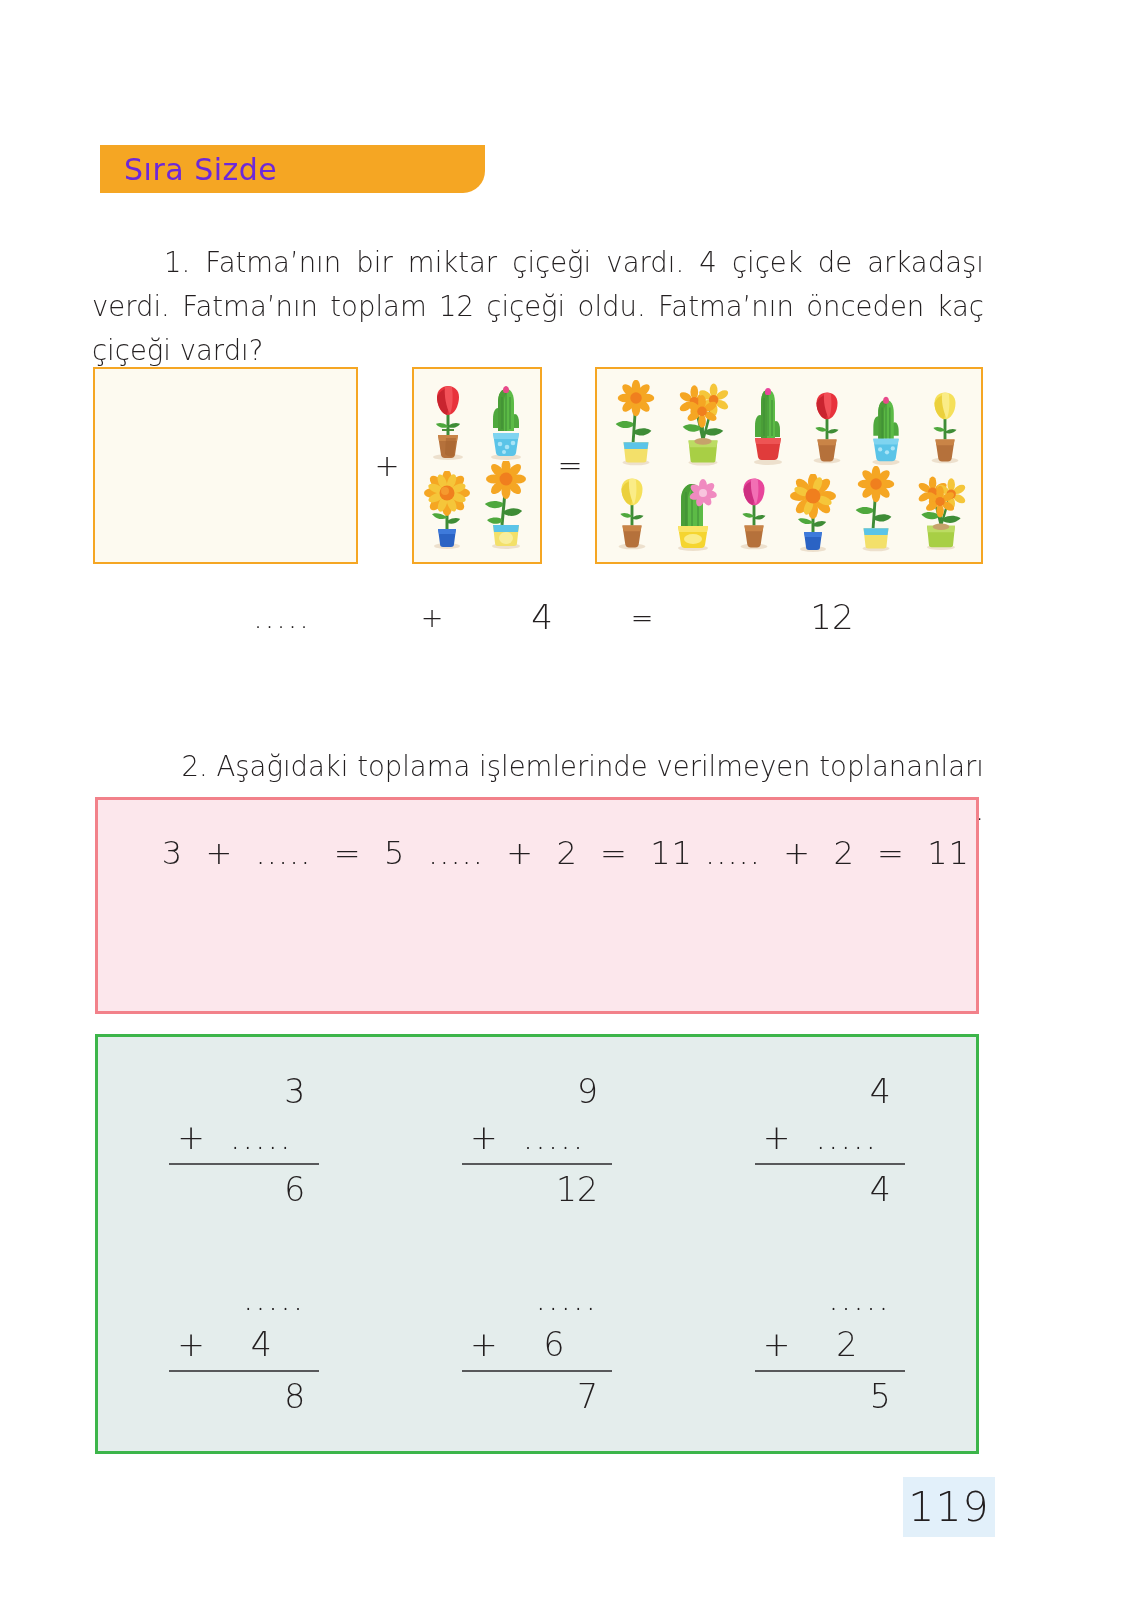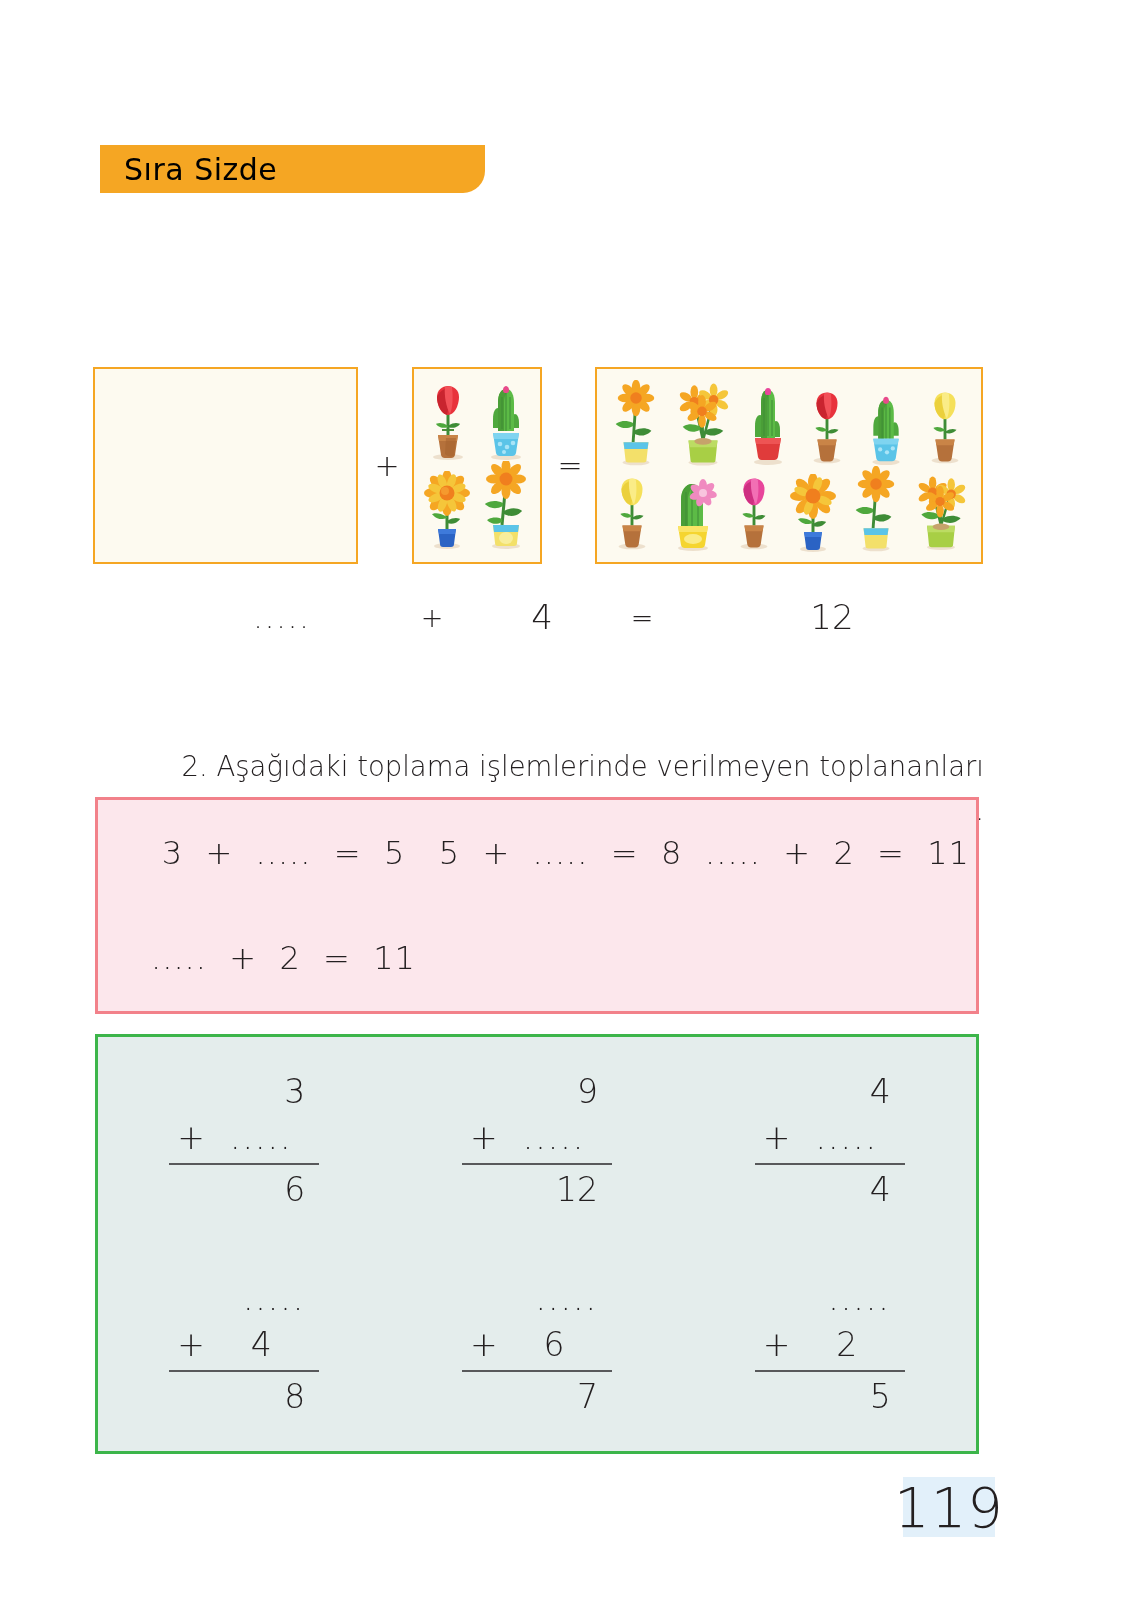--- a/index.html
+++ b/index.html
@@ -12,21 +12,21 @@
 
   
   .badge{
     position:absolute;left:100px;top:145px;
     width:385px;height:48px;
     background:#F5A623;
     border-radius:0 0 22px 0;
     display:flex;align-items:center;
   }
   .badge-label{
-    color:#000000;font-size:30px;letter-spacing:.5px;
+    color:#6d28d9;font-size:30px;letter-spacing:.5px;
     padding-left:24px;font-weight:400;
     font-family:"DejaVu Sans", sans-serif;
   }
 
   
   .para{
     position:absolute;left:92px;width:892px;
     font-size:27.5px;line-height:44px;color:#231f20;
     text-align:justify;text-justify:inter-word;
     font-weight:300;
@@ -98,32 +98,33 @@
                   padding-right:14px;gap:18px;}
   .v-op{width:22px;text-align:left;}
   .v-val{flex:1;text-align:center;}
   .v-rule{border-bottom:2px solid #58595b;width:100%;margin:2px 0 2px 0;}
   .dots{letter-spacing:2px;}
 
   
   .pageno{
     position:absolute;left:903px;top:1477px;width:92px;height:60px;
     background:#E2F0FA;display:flex;align-items:center;justify-content:center;
-    font-size:56px;font-weight:300;color:#231f20;letter-spacing:1px;
+    font-size:41px;font-weight:300;color:#231f20;letter-spacing:1px;
   }
 </style>
 </head>
 <body>
 
 <div class="page">
 
   <div class="badge">
     <span class="badge-label">Sıra Sizde</span>
   </div>
 
+  <p class="para q1"><span class="indent"></span><span>1. Fatma’nın bir miktar çiçeği vardı. 4 çiçek de arkadaşı verdi. Fatma’nın toplam 12 çiçeği oldu. Fatma’nın önceden kaç çiçeği vardı?</span></p>
 
   <div class="pic-row">
 
     <div class="pbox" id="box-empty"></div>
 
     <div class="op-sign" id="op-plus">+</div>
 
     <div class="pbox" id="box-addend">
       <div class="plants">
         <div class="plant-row">
@@ -487,21 +488,20 @@
     <div class="eq-cell" id="eqn-four">4</div>
     <div class="eq-cell" id="eqn-equals">=</div>
     <div class="eq-cell" id="eqn-twelve">12</div>
   </div>
 
   <p class="para q2"><span class="indent"></span><span>2. Aşağıdaki toplama işlemlerinde verilmeyen toplananları bulunuz.</span></p>
 
   <div class="pink-box">
     <div class="pink-grid">
       <div class="h-eq">3  +  .....  =  5</div>
-      <div class="h-eq">5  +  .....  =  8</div>
       <div class="h-eq">.....  +  2  =  11</div>
       <div class="h-eq">.....  +  2  =  11</div>
     </div>
   </div>
 
   <div class="green-box">
     <div class="green-grid">
 
       <div class="v-sum">
         <div class="v-line">3</div>

